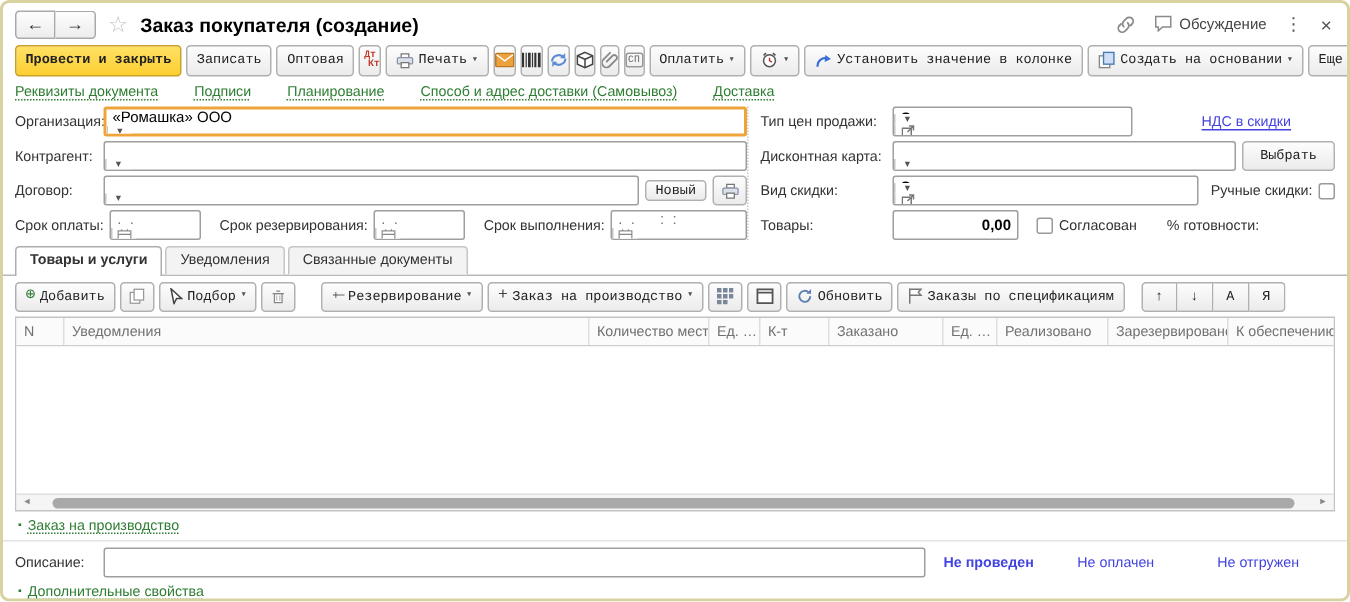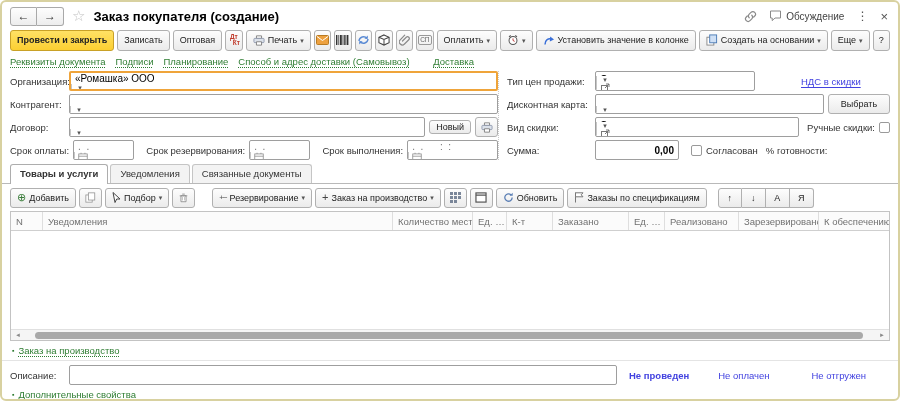--- a/index.html
+++ b/index.html
@@ -25,30 +25,30 @@
   .wtitle { font-size:13px; font-weight:bold; margin-left:8px; color:#000; }
   .titlebar-right { margin-left:auto; display:flex; align-items:center; gap:12px; color:#666; }
   .trbtn { display:flex; align-items:center; gap:4px; font-size:10px; color:#444; cursor:pointer; background:none; border:none; font-family:inherit; }
   .dots { font-size:12px; color:#555; }
   .closex { font-size:13px; color:#555; }
 
   
   .toolbar { display:flex; align-items:center; gap:3px; padding:1px 8px 3px; height:26px; flex:0 0 auto; overflow:hidden; }
   .btn { display:inline-flex; align-items:center; justify-content:center; gap:3px; height:21px; padding:0 6px;
     border:1px solid #b0b0b0; border-radius:3px; background:linear-gradient(#fdfdfd,#ebebeb);
-    font-size:9px; color:#222; white-space:nowrap; font-family:Liberation Sans, sans-serif; cursor:pointer; }
+    font-size:9px; color:#222; white-space:nowrap; font-family:Liberation Mono, monospace; cursor:pointer; }
   .btn.primary { background:linear-gradient(#ffe165,#fccf32); border-color:#c9a127; font-weight:bold; }
   .btn.iconbtn { width:23px; padding:0; }
   .caret { font-size:7px; color:#555; line-height:1; }
   .dtkt { display:flex; flex-direction:column; line-height:1; font-size:6.5px; color:#c03a2b; font-weight:bold; }
   .dtkt span:last-child { margin-left:5px; }
   .spbadge { font-size:6.5px; color:#666; border:1px solid #999; border-radius:2px; padding:1px 1px; line-height:1; }
 
   
-  .navlinks { display:flex; align-items:center; gap:10px; padding:1px 8px 2px; font-size:9.5px; width:480px; height:15px; flex:0 0 auto; }
+  .navlinks { display:flex; align-items:center; gap:24px; padding:1px 8px 2px; font-size:9.5px; width:480px; height:15px; flex:0 0 auto; }
   .glink { color:#2e7d32; text-decoration:underline; text-decoration-style:dotted; text-underline-offset:2px; cursor:pointer; white-space:nowrap; }
   .navlinks .delivery { margin-left:auto; }
 
   
   .formgrid { display:grid; grid-template-columns:488px 1fr; padding:2px 8px 2px; column-gap:0; flex:0 0 auto; }
   .fcol { display:flex; flex-direction:column; gap:3px; }
   .fcol.right { border-left:1px dotted #c9c9c9; padding-left:8px; }
   .frow { display:flex; align-items:center; height:20px; font-size:9.5px; gap:4px; }
   .flabel { color:#333; white-space:nowrap; flex:0 0 auto; }
   .lw { width:55px; } .rw { width:84px; }
@@ -407,27 +407,27 @@
               <svg width="9" height="9" viewBox="0 0 9 9">
                 <rect x="0.5" y="2.5" width="6" height="6" fill="none" stroke="#777"></rect>
                 <path d="M4 5 8 1M5 1h3v3" fill="none" stroke="#777"></path>
               </svg>
             </span>
         </div>
         <span class="flabel" style="margin-left:4px">Ручные скидки:</span>
         <span class="checkbox"></span>
       </div>
       <div class="frow">
-        <span class="flabel rw">Сумма:</span>
+        <span class="flabel rw">Товары:</span>
         <div class="field" style="width:84px">
           <input class="amount-input" value="0,00" style="">
         </div>
         <span class="checkbox" style="margin-left:8px"></span>
         <span class="flabel">Согласован</span>
-        <span class="flabel" style="margin-left:4px">% готовности:</span>
+        <span class="flabel" style="margin-left:16px">% готовности:</span>
       </div>
     </div>
   </div>
 
   <div class="tabs">
     <div class="tab active">Товары и услуги</div>
     <div class="tab">Уведомления</div>
     <div class="tab">Связанные документы</div>
   </div>
 

